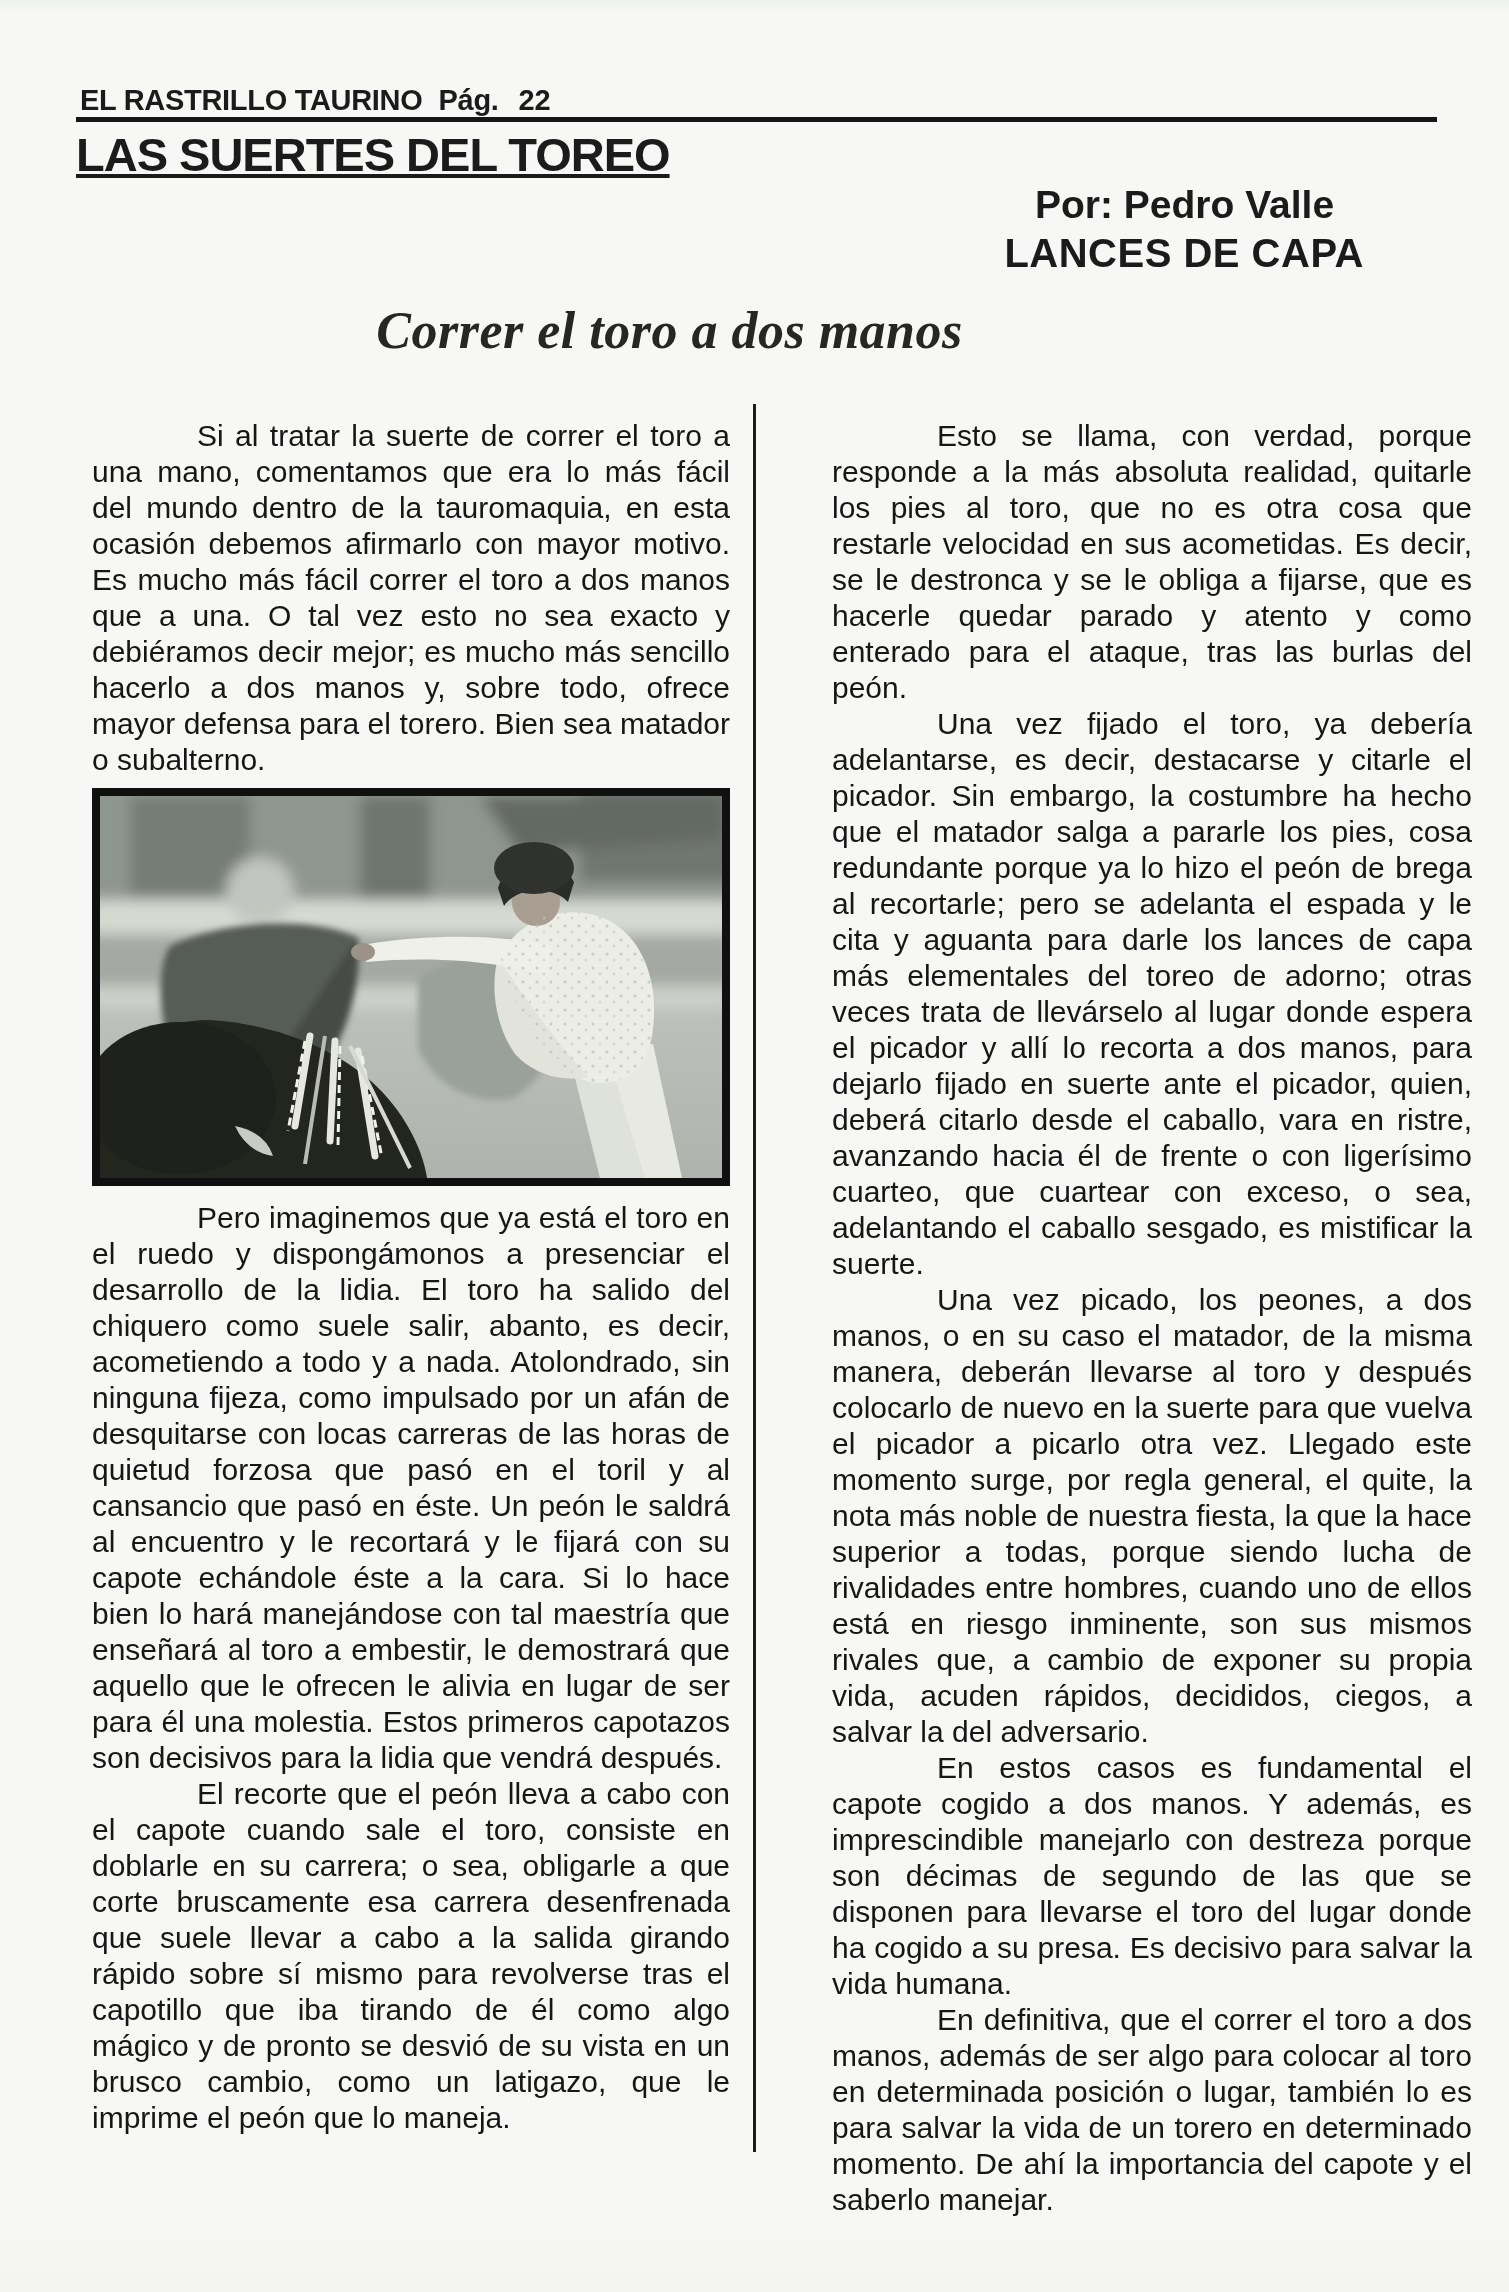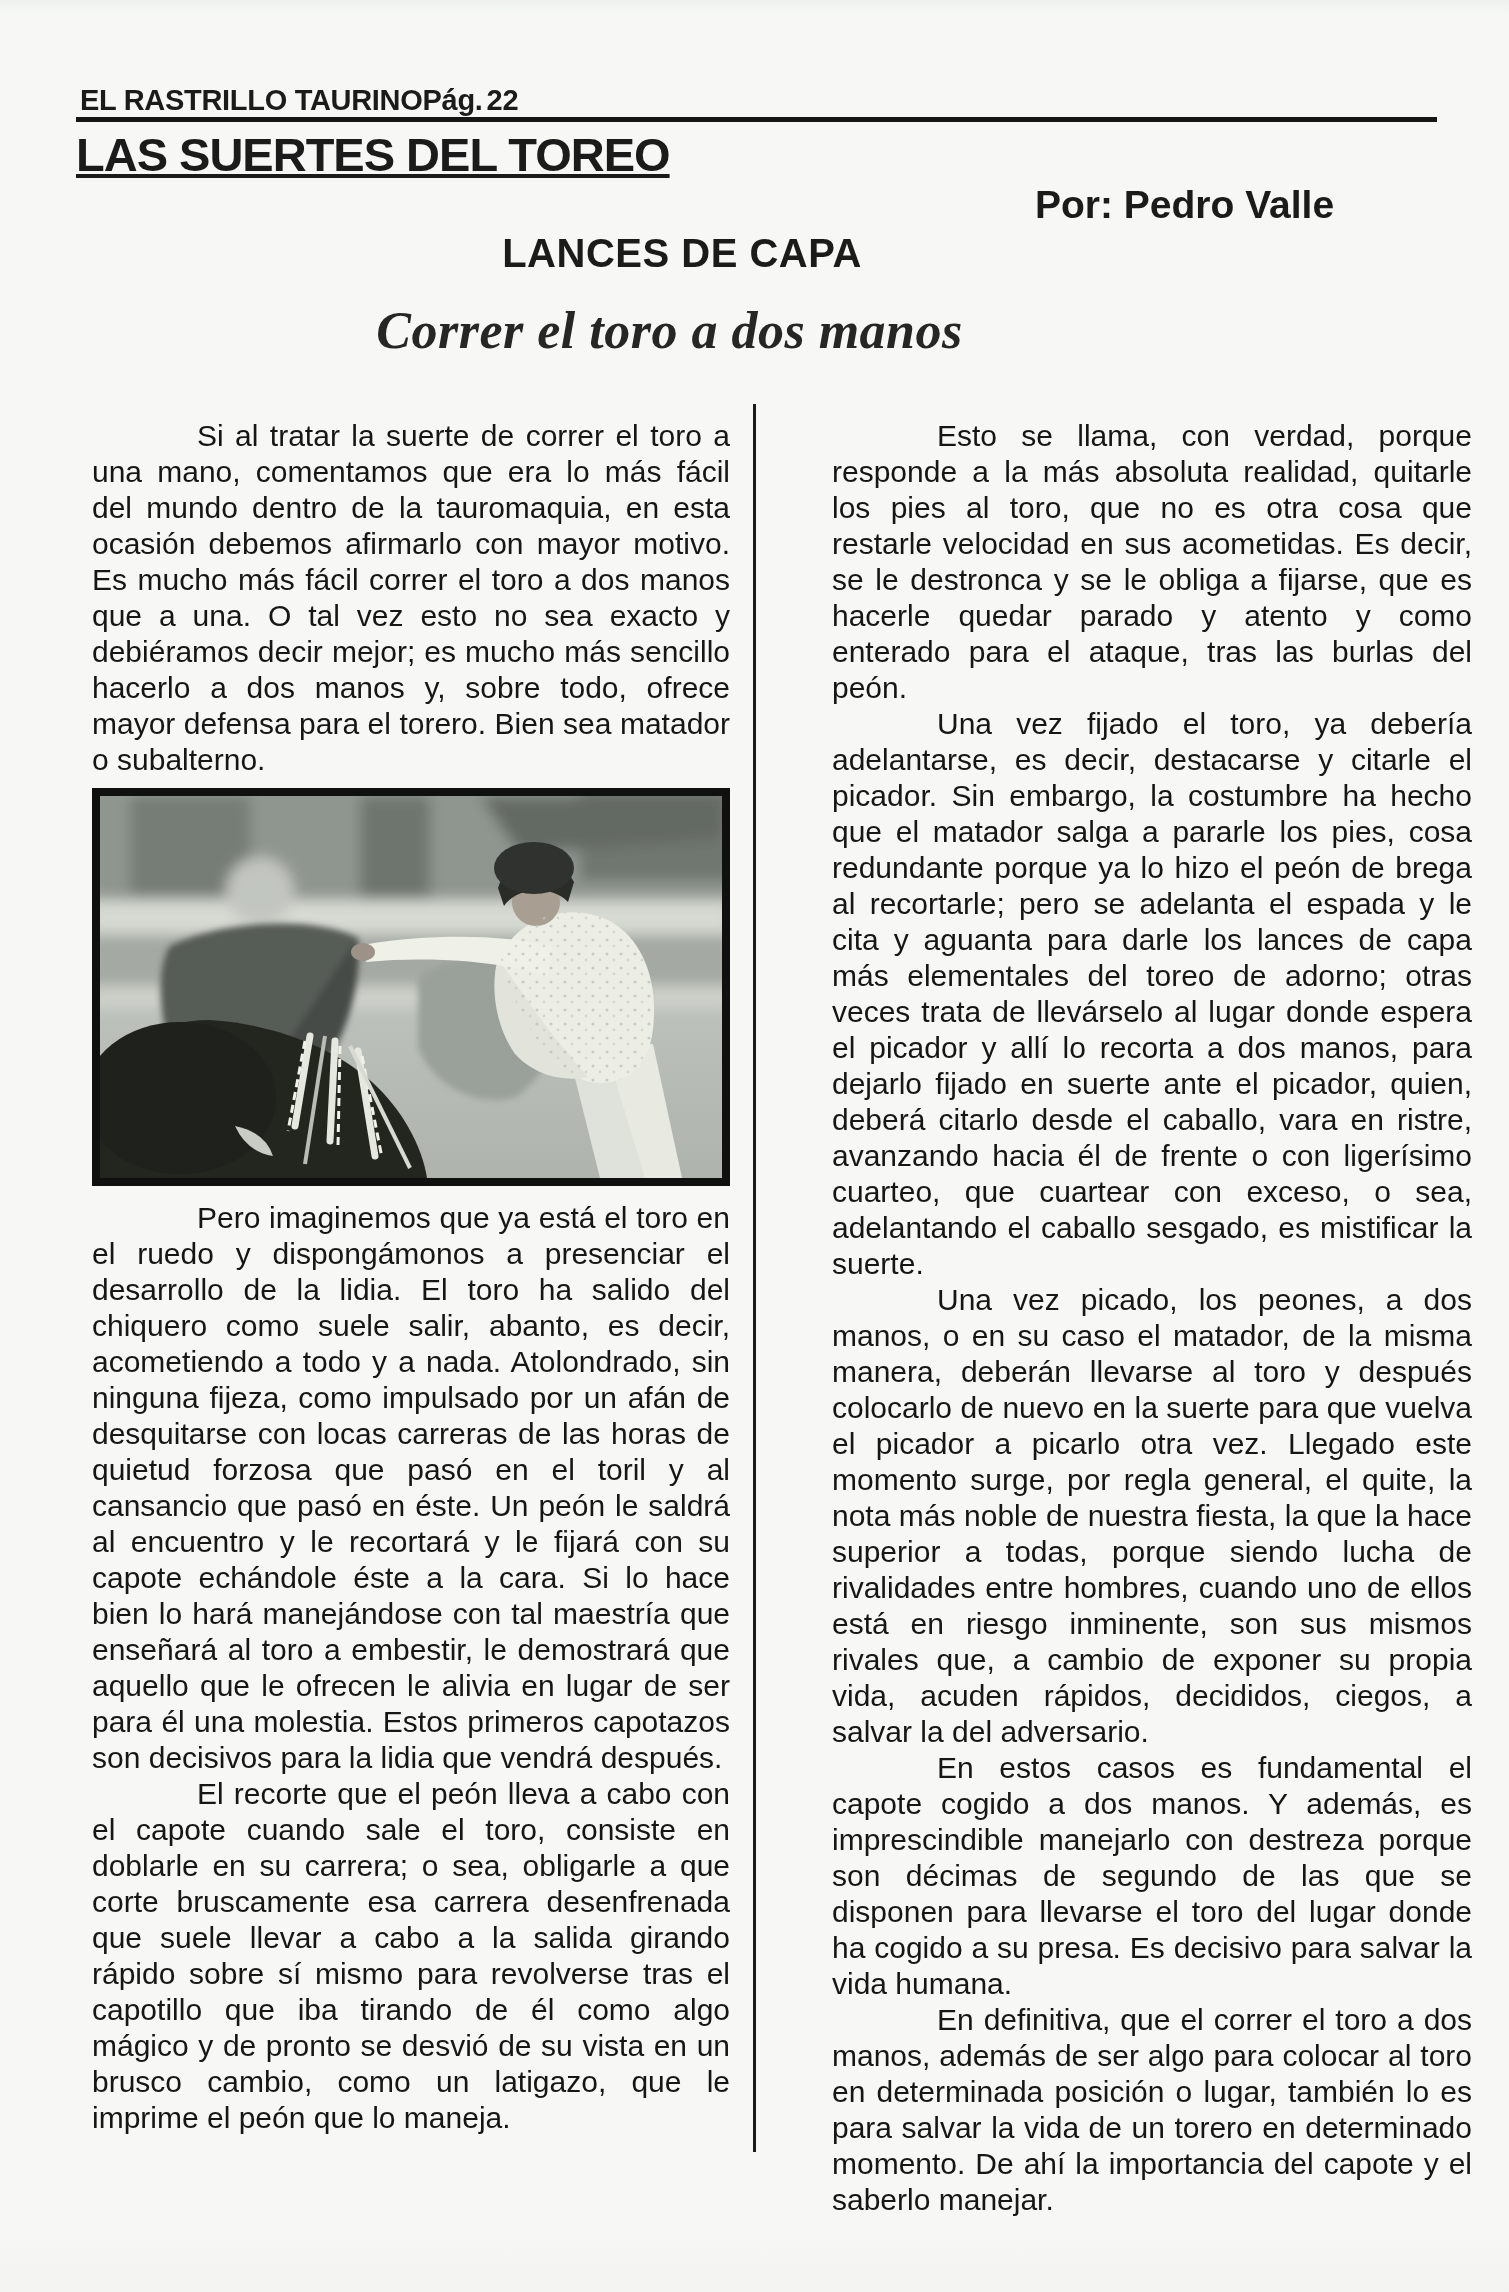--- a/index.html
+++ b/index.html
@@ -12,42 +12,42 @@
     position:relative;
     overflow:hidden;
   }
   .page{
     position:absolute; inset:0;
     background:linear-gradient(180deg,#eef1ee 0px,#f7f8f5 14px,#f7f8f5 97%,#f3f4f1 100%);
   }
   
   .masthead{
     position:absolute; left:80px; top:84px;
-    display:flex; align-items:flex-start; 
+    display:flex; align-items:flex-start; gap:16px;
     font-weight:bold; font-size:29px; letter-spacing:-0.3px;
     white-space:nowrap;
   }
   .masthead .pgnum{ margin-left:4px; }
   .rule{
     position:absolute; left:76px; top:117px;
     width:1361px; height:5px; background:#161616;
   }
   .article-title{
     position:absolute; left:76px; top:127px;
     font-weight:bold; font-size:47px; letter-spacing:-1px;
     white-space:nowrap;
     text-decoration:underline;
   }
   .byline{
     position:absolute; left:1035px; top:183px;
     font-weight:bold; font-size:39px; white-space:nowrap;
   }
   .section-title{
     position:absolute; left:0; top:231px; width:1364px;
-    text-align:center; font-weight:bold; font-size:40px;
+    text-align:right; font-weight:bold; font-size:40px;
     letter-spacing:0.5px;
   }
   .subtitle{
     position:absolute; left:0; top:301px; width:1339px;
     text-align:center;
     font-family:"Liberation Serif", serif;
     font-style:italic; font-size:52px; color:#262624;
     letter-spacing:0.5px;
   }
   

